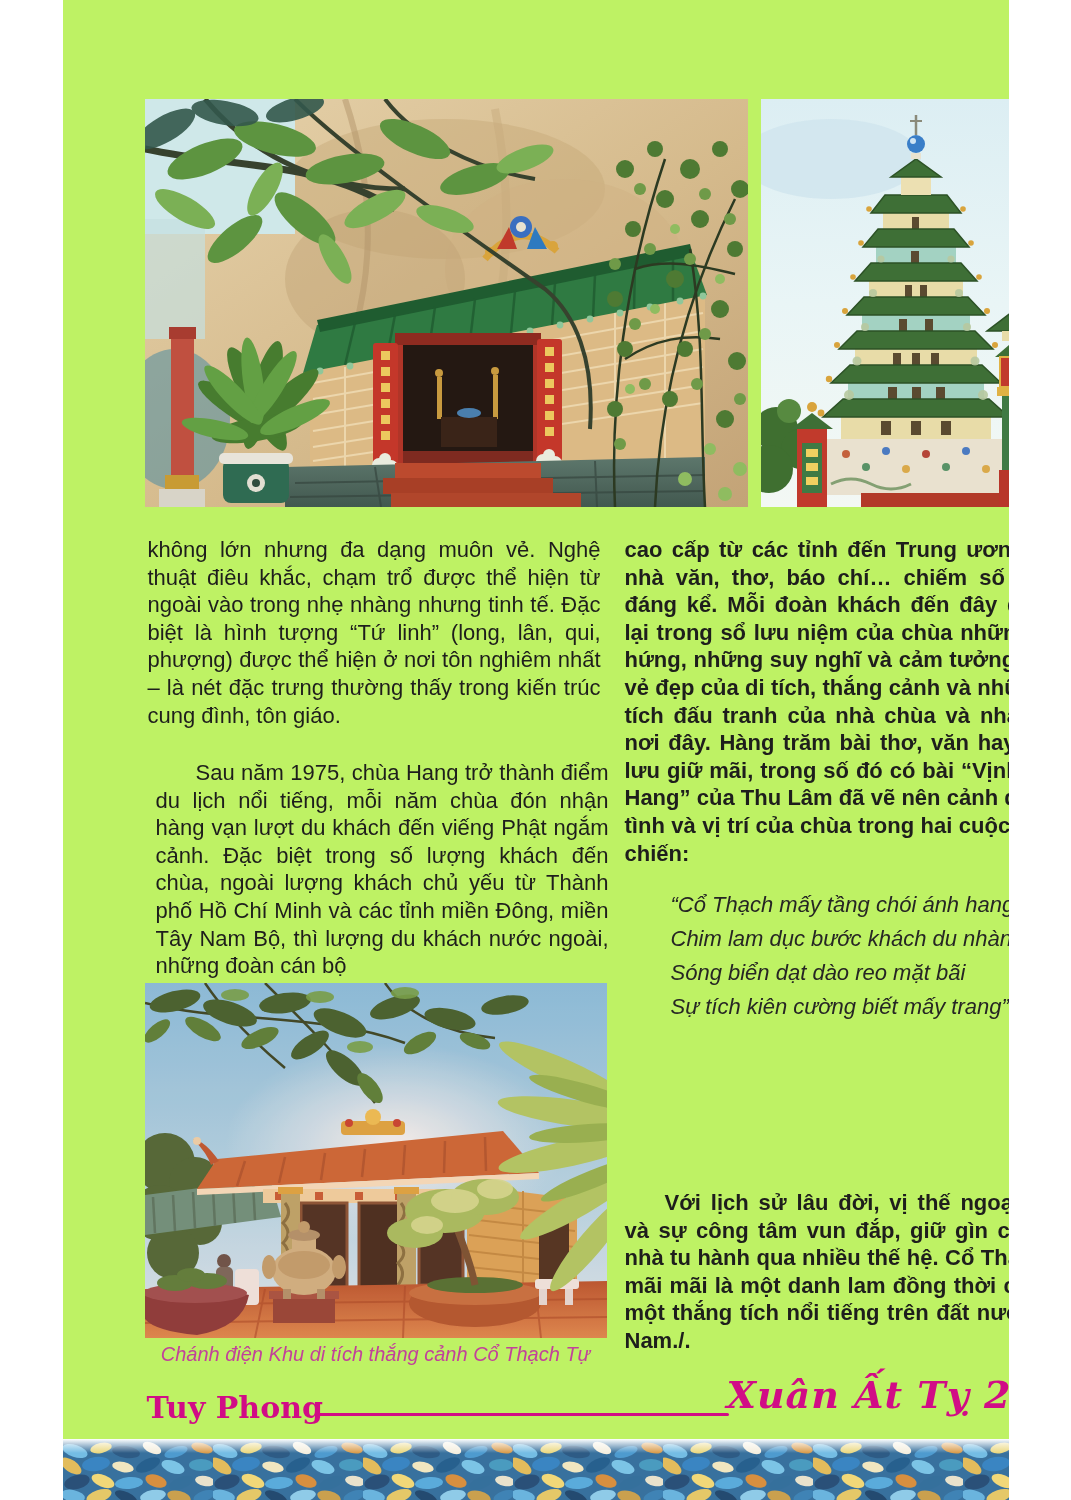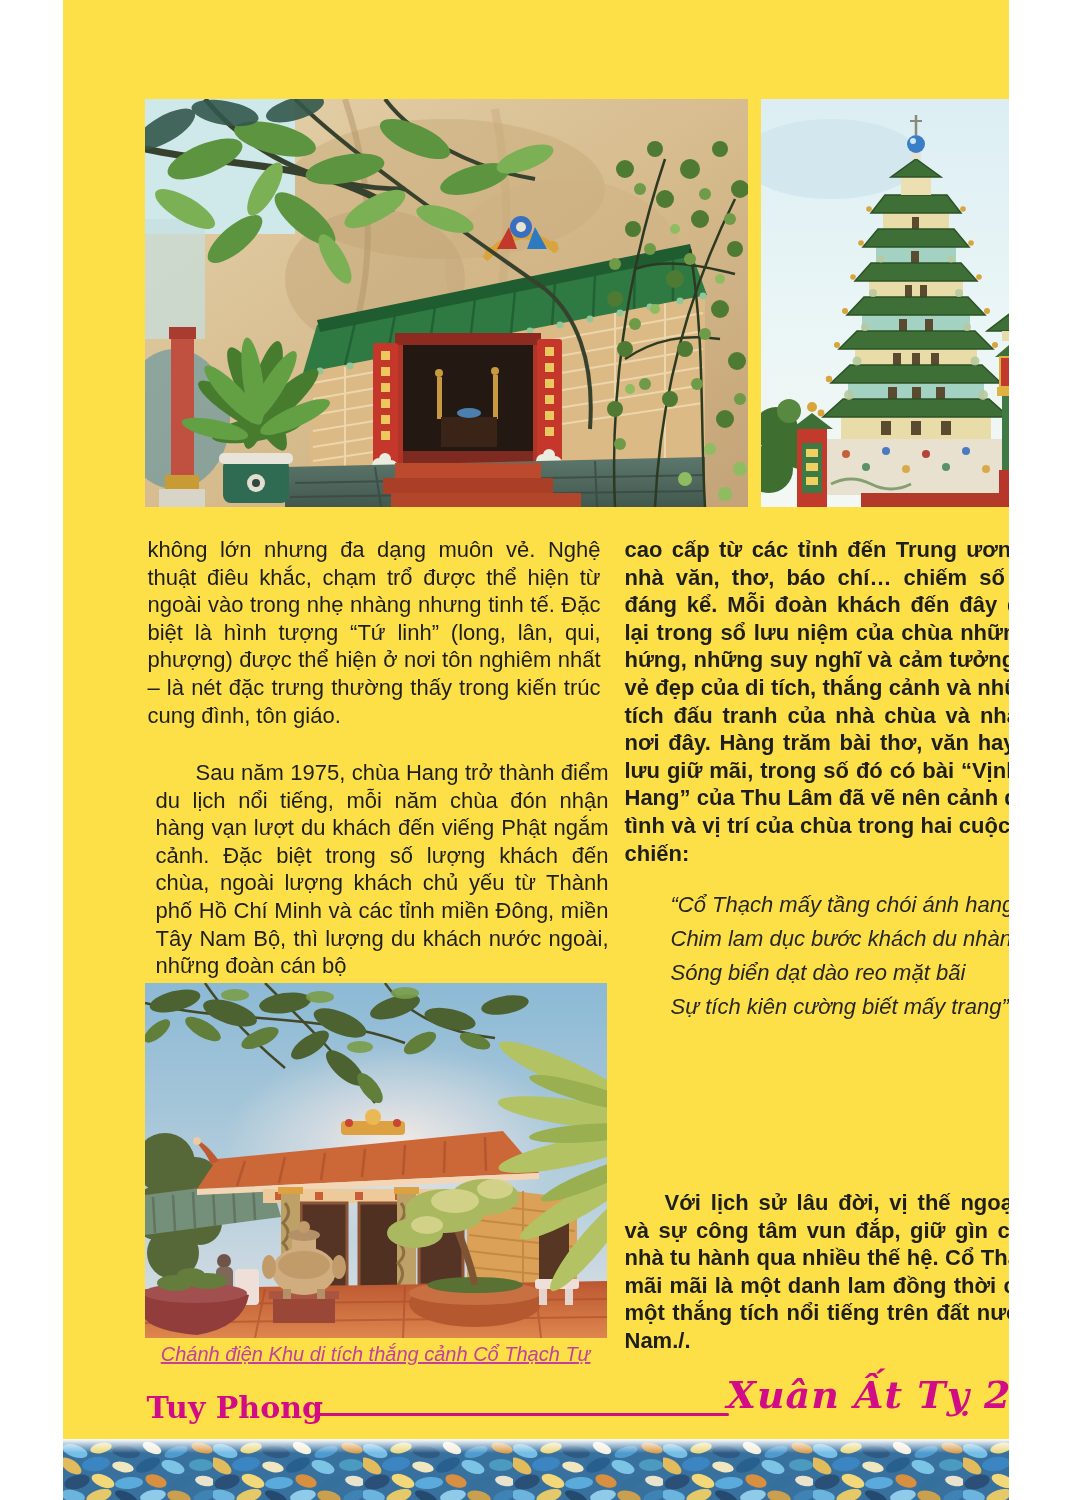--- a/index.html
+++ b/index.html
@@ -4,21 +4,21 @@
 <style>
   :root{
     --caption-pink:#c2429a;
     --footer-magenta:#d10c86;
     --page-badge:#e50d7f;
     --body-text:#1e1e1c;
   }
   html,body{margin:0;padding:0;background:#ffffff;}
   .page{
     position:relative;width:946px;height:1500px;margin:0 auto;
-    background:#fde047;overflow:hidden;
+    background:#bef264;overflow:hidden;
     font-family:"Liberation Sans","DejaVu Sans",sans-serif;
     color:var(--body-text);
   }
   figure{margin:0;padding:0;position:absolute;}
   figure svg{display:block;width:100%;height:100%;}
   .photo-tl{left:82px;top:99px;width:603px;height:408px;}
   .photo-tr{left:698px;top:99px;width:345px;height:408px;}
   .photo-bl{left:82px;top:983px;width:462px;height:355px;}
   .body-par{
     position:absolute;font-size:22px;line-height:27.6px;text-align:justify;
@@ -33,21 +33,20 @@
   .p2r{top:1167px;}
   .poem{
     position:absolute;left:608px;top:888px;width:423px;
     font-size:22px;font-style:italic;line-height:34px;color:#262624;
   }
   .poem .line{white-space:nowrap;}
   .caption{
     position:absolute;left:82px;top:1343px;width:462px;text-align:center;
     font-size:20px;font-style:italic;color:var(--caption-pink);
     font-family:"Liberation Sans","DejaVu Sans",sans-serif;
-    text-decoration:underline;
   }
   .footer-name{
     position:absolute;left:84px;top:1390px;
     font-family:"DejaVu Serif","Liberation Serif",serif;
     font-weight:bold;font-size:30px;color:var(--footer-magenta);
   }
   .footer-rule{
     position:absolute;left:252px;top:1413px;width:414px;height:3px;
     background:var(--footer-magenta);border-radius:2px;
   }

